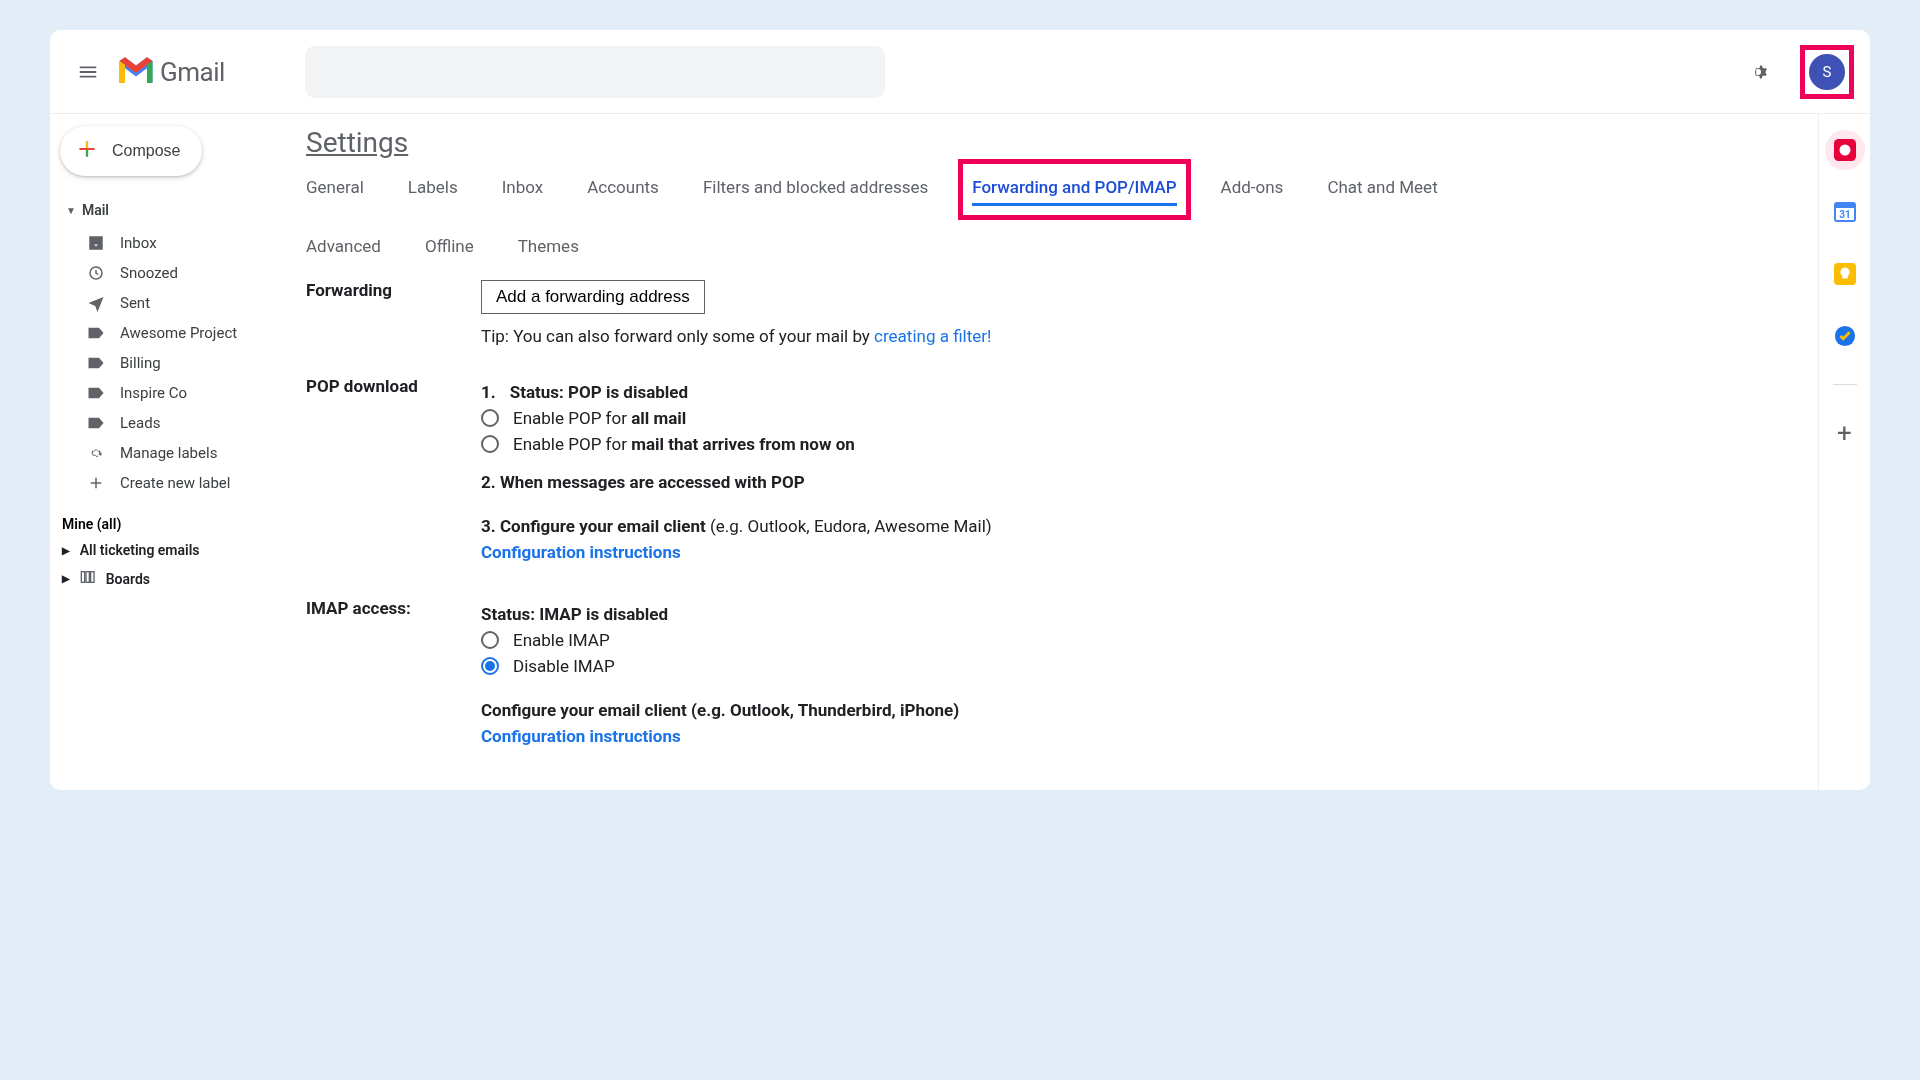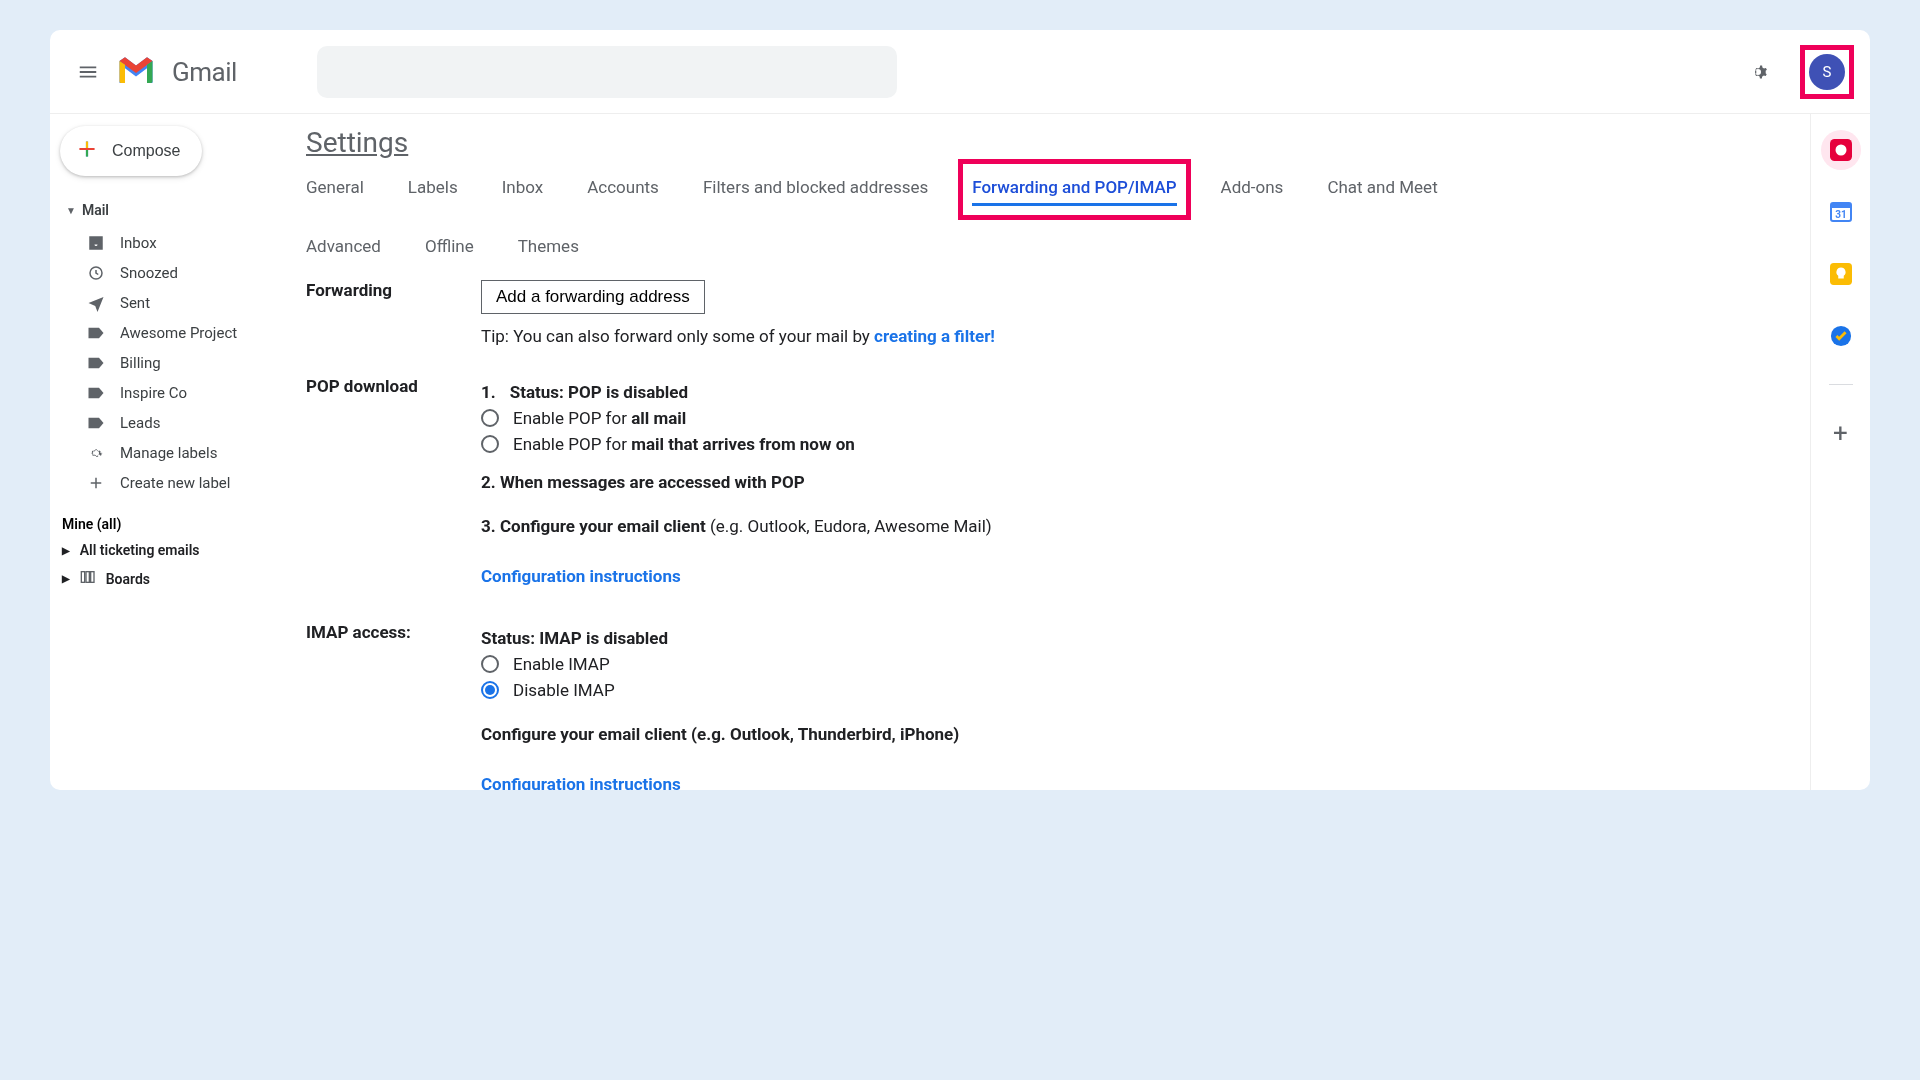--- a/index.html
+++ b/index.html
@@ -25,21 +25,21 @@
     padding: 8px 16px;
     border-bottom: 1px solid #eee;
     height: 84px;
   }
   .menu-btn {
     width: 44px; height:44px; display:flex; align-items:center; justify-content:center;
     cursor:pointer; border-radius:50%;
   }
   .gmail-logo { display:flex; align-items:center; margin-left:4px; }
   .gmail-logo svg { width:44px; height:44px; }
-  .gmail-text { font-size:26px; color:#5f6368; margin-left:14px; letter-spacing:-0.5px;}
+  .gmail-text { font-size:26px; color:#5f6368; margin-left:2px; letter-spacing:-0.5px;}
   .search-bar {
     margin-left: 80px;
     background:#f1f3f4;
     border-radius:10px;
     height:52px;
     width:580px;
   }
   .header-spacer { flex:1; }
   .gear-btn { width:44px;height:44px;display:flex;align-items:center;justify-content:center;cursor:pointer;border-radius:50%; }
   .avatar-wrap { margin-left:20px; padding:4px; border:5px solid #ef0059; }
@@ -74,31 +74,31 @@
   .tabs { display:flex; flex-wrap:wrap; gap:44px; row-gap:10px; margin-bottom:18px; }
   .tab { font-size:17px; color:#5f6368; padding:10px 0 6px 0; cursor:pointer; white-space:nowrap; }
   .tab.active { color:#1d4ed8; border-bottom:3px solid #1a73e8; font-weight:500; }
   .highlight-box { position:absolute; border:5px solid #ef0059; pointer-events:none; }
   .settings-body { display:grid; grid-template-columns: 175px 1fr; row-gap:30px; column-gap:0; font-size:17px; }
   .section-label { font-weight:700; color:#202124; }
   .fw-btn {
     border:1px solid #5f6368; background:#fff; padding:6px 14px; font-size:17px; cursor:pointer;
   }
   .tip { margin-top:12px; font-size:17px; }
-  .link { color:#1a73e8; cursor:pointer;font-weight:bold; }
-  .link.bold { font-weight:700;margin-top:24px; }
+  .link { color:#1a73e8; cursor:pointer; }
+  .link.bold { font-weight:700; }
   .row-line { display:flex; align-items:center; gap:14px; margin:6px 0; }
   .radio {
     width:18px;height:18px;border:2px solid #5f6368;border-radius:50%;display:inline-flex;align-items:center;justify-content:center;flex-shrink:0;
   }
   .radio.checked { border-color:#1a73e8; }
   .radio.checked::after { content:""; width:10px;height:10px;background:#1a73e8;border-radius:50%; }
   .bold { font-weight:700; }
   .rail {
-    width:60px; border-left:1px solid #eee; display:flex; flex-direction:column; align-items:center; padding-top:16px; gap:22px;
+    width:52px; border-left:1px solid #eee; display:flex; flex-direction:column; align-items:center; padding-top:16px; gap:22px;
   }
   .rail-item { width:40px;height:40px;display:flex;align-items:center;justify-content:center;border-radius:50%;cursor:pointer; }
   .rail-divider { width:24px;height:1px;background:#dadce0; margin:6px 0;}
   .rail-plus { font-size:26px;color:#5f6368; }
   .awesome-ico { color:#1a73e8; }
   .billing-ico { color:#f4b400; }
   .inspire-ico { color:#ff6d00; }
   .leads-ico { color:#0f9d58; }
 </style>
 </head>

